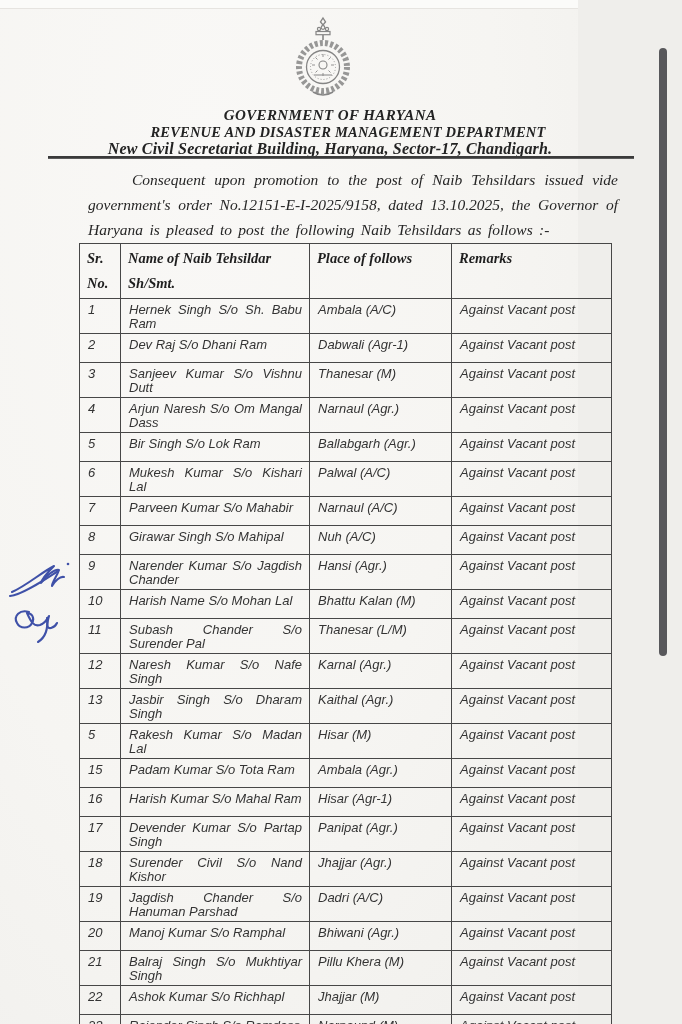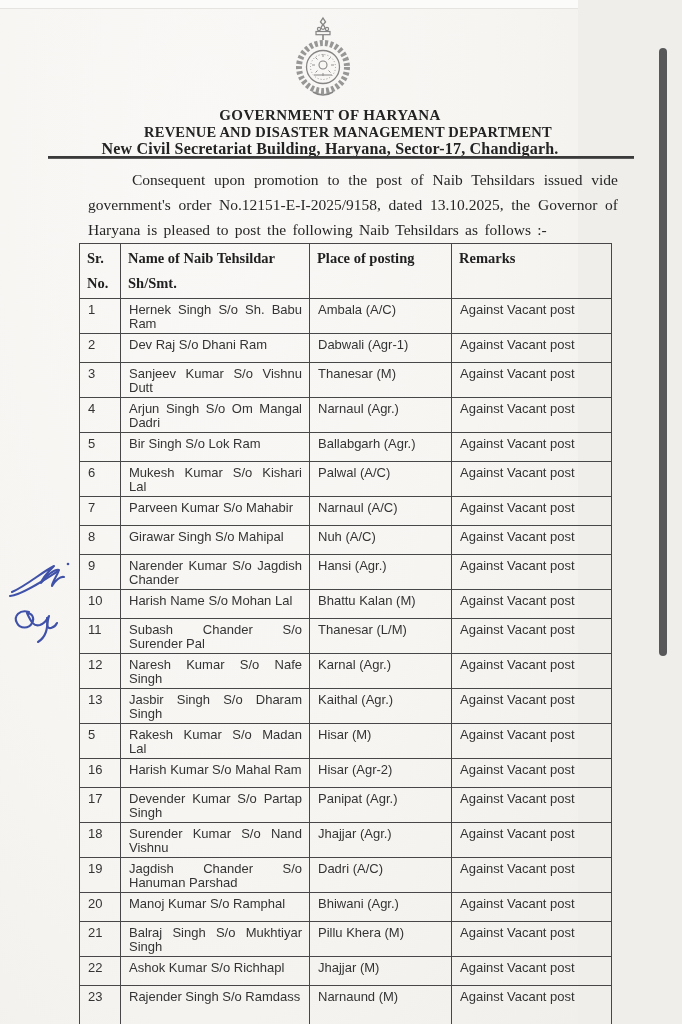--- a/index.html
+++ b/index.html
@@ -6,20 +6,21 @@
   html, body { width: 682px; height: 1024px; overflow: hidden; }
   body {
     font-family: "Liberation Serif", serif;
     background: #efeeeb;
   }
   .screen {
     position: relative;
     width: 578px; height: 1024px;
     background:
       radial-gradient(ellipse at 35% 15%, #f9f8f6 0%, #f6f5f2 55%, #f0efec 100%);
+    font-style: italic;
   }
   .topstrip {
     position: absolute; top: 0; left: 0; right: 0; height: 9px;
     background: #fbfbf9;
     border-bottom: 1px solid #e6e4e0;
   }
   .paper {
     position: absolute; inset: 0;
     color: #2b2b2b;
   }
@@ -146,21 +147,21 @@
       <colgroup>
         <col class="c-sr">
           <col class="c-name">
           <col class="c-place">
           <col class="c-remark">
       </colgroup>
       <thead>
         <tr>
           <th>Sr. No.</th>
           <th>Name of Naib Tehsildar Sh/Smt.</th>
-          <th>Place of posting</th>
+          <th>Place of follows</th>
           <th>Remarks</th>
         </tr>
       </thead>
       <tbody>
 
           <tr>
             <td class="sr">1</td>
             <td class="name">Hernek Singh S/o Sh. Babu Ram</td>
             <td class="place">Ambala (A/C)</td>
             <td class="remarks">Against Vacant post</td>
@@ -175,21 +176,21 @@
 
           <tr>
             <td class="sr">3</td>
             <td class="name">Sanjeev Kumar S/o Vishnu Dutt</td>
             <td class="place">Thanesar (M)</td>
             <td class="remarks">Against Vacant post</td>
           </tr>
 
           <tr>
             <td class="sr">4</td>
-            <td class="name">Arjun Singh S/o Om Mangal Dadri</td>
+            <td class="name">Arjun Naresh S/o Om Mangal Dass</td>
             <td class="place">Narnaul (Agr.)</td>
             <td class="remarks">Against Vacant post</td>
           </tr>
 
           <tr>
             <td class="sr">5</td>
             <td class="name">Bir Singh S/o Lok Ram</td>
             <td class="place">Ballabgarh (Agr.)</td>
             <td class="remarks">Against Vacant post</td>
           </tr>
@@ -250,38 +251,44 @@
             <td class="remarks">Against Vacant post</td>
           </tr>
 
           <tr>
             <td class="sr">5</td>
             <td class="name">Rakesh Kumar S/o Madan Lal</td>
             <td class="place">Hisar (M)</td>
             <td class="remarks">Against Vacant post</td>
           </tr>
 
+          <tr>
+            <td class="sr">15</td>
+            <td class="name">Padam Kumar S/o Tota Ram</td>
+            <td class="place">Ambala (Agr.)</td>
+            <td class="remarks">Against Vacant post</td>
+          </tr>
 
           <tr>
             <td class="sr">16</td>
             <td class="name">Harish Kumar S/o Mahal Ram</td>
-            <td class="place">Hisar (Agr-2)</td>
+            <td class="place">Hisar (Agr-1)</td>
             <td class="remarks">Against Vacant post</td>
           </tr>
 
           <tr>
             <td class="sr">17</td>
             <td class="name">Devender Kumar S/o Partap Singh</td>
             <td class="place">Panipat (Agr.)</td>
             <td class="remarks">Against Vacant post</td>
           </tr>
 
           <tr>
             <td class="sr">18</td>
-            <td class="name">Surender Kumar S/o Nand Vishnu</td>
+            <td class="name">Surender Civil S/o Nand Kishor</td>
             <td class="place">Jhajjar (Agr.)</td>
             <td class="remarks">Against Vacant post</td>
           </tr>
 
           <tr>
             <td class="sr">19</td>
             <td class="name">Jagdish Chander S/o Hanuman Parshad</td>
             <td class="place">Dadri (A/C)</td>
             <td class="remarks">Against Vacant post</td>
           </tr>

